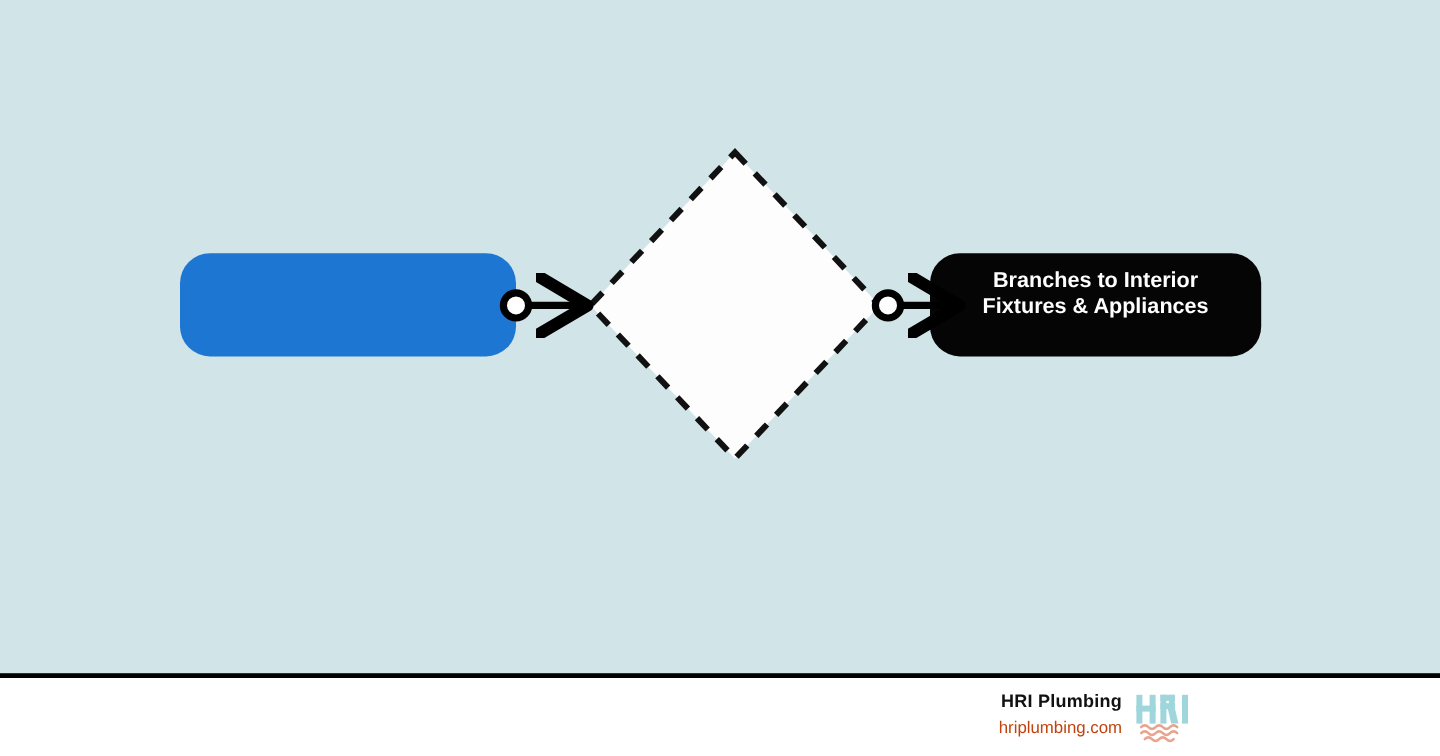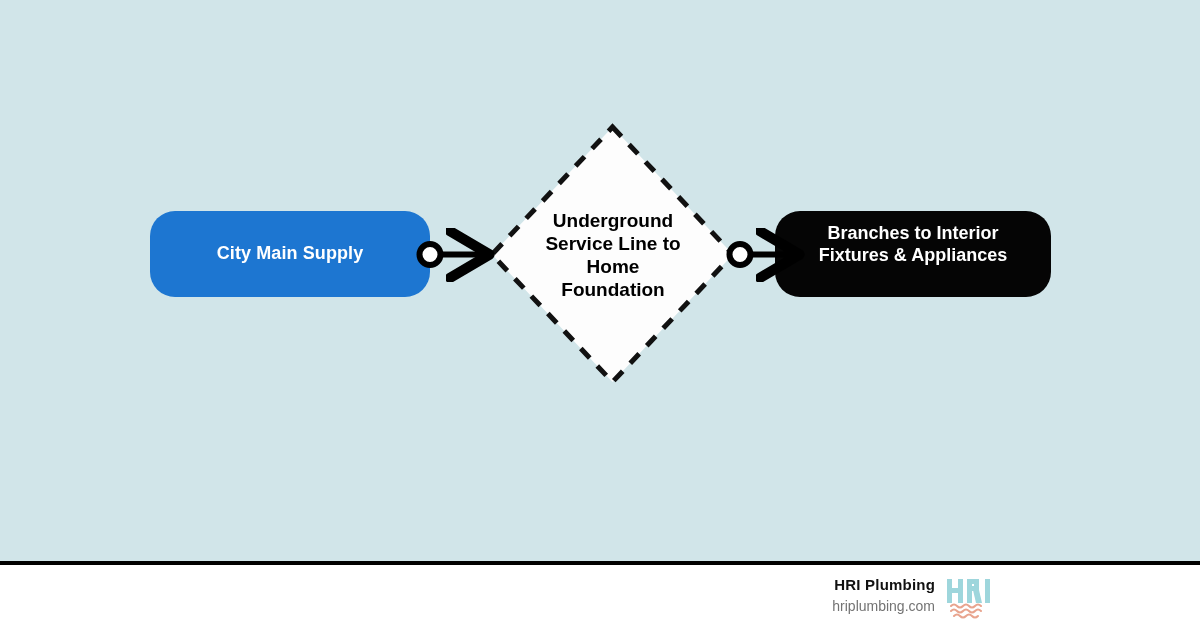--- a/index.html
+++ b/index.html
@@ -112,21 +112,21 @@
   #brand-name {
     font-size: 15px;
     font-weight: bold;
     color: #111111;
     line-height: 1.35;
     letter-spacing: .2px;
   }
 
   #brand-url {
     font-size: 14px;
-    color: #737373;
+    color: #c2410c;
     line-height: 1.35;
     margin-top: 2px;
   }
 
   #brand-logo {
     position: absolute;
     right: 12px;
     top: 8px;
     width: 52px;
     height: 50px;
@@ -157,26 +157,21 @@
         <line x1="437" y1="254.5" x2="480" y2="254.5" stroke="#000000" stroke-width="6" marker-end="url(#arrowhead)"></line>
         <circle cx="430" cy="254.5" r="10.5" fill="#ffffff" stroke="#000000" stroke-width="6"></circle>
       </g>
 
       <g>
         <line x1="747" y1="254.5" x2="790" y2="254.5" stroke="#000000" stroke-width="6" marker-end="url(#arrowhead)"></line>
         <circle cx="740" cy="254.5" r="10.5" fill="#ffffff" stroke="#000000" stroke-width="6"></circle>
       </g>
     </svg>
 
-    <div class="node-label" id="label-source">City Main Supply</div>
-
-    <div class="node-label" id="label-process">Underground
-Service Line to
-Home
-Foundation</div>
+
 
     <div class="node-label" id="label-dest">Branches to Interior
 Fixtures &amp; Appliances</div>
   </div>
 
   <div id="divider"></div>
 
   <div id="footer">
 
     <div id="brand-block">

